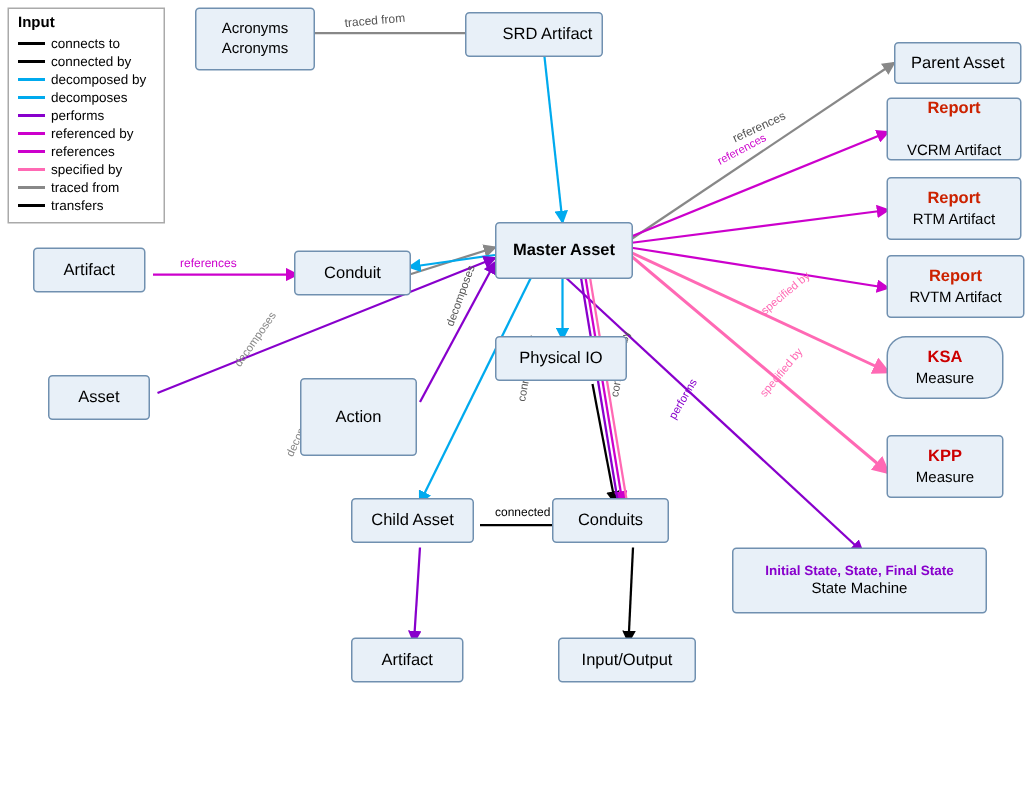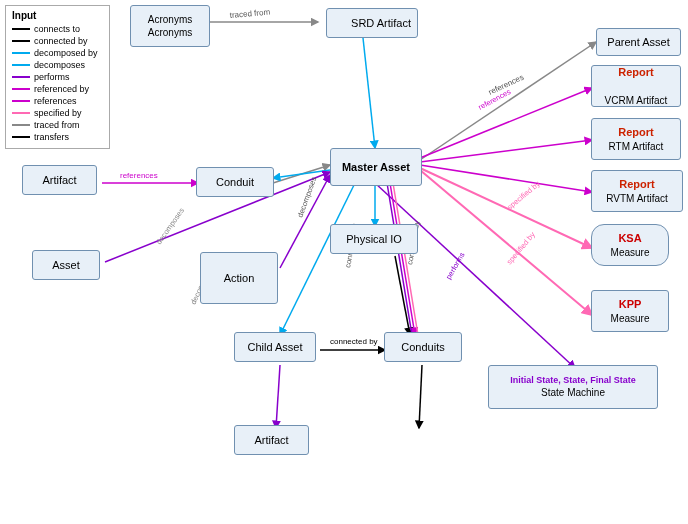--- a/index.html
+++ b/index.html
@@ -196,21 +196,21 @@
     <text x="195" y="305" font-size="7.5" fill="#888" transform="rotate(-65,195,305)">decomposes</text>
     <text x="480" y="110" font-size="7.5" fill="#cc00cc" transform="rotate(-28,480,110)">references</text>
     <text x="510" y="210" font-size="7.5" fill="#ff69b4" transform="rotate(-40,510,210)">specified by</text>
     <text x="510" y="265" font-size="7.5" fill="#ff69b4" transform="rotate(-50,510,265)">specified by</text>
     <text x="450" y="280" font-size="7.5" fill="#8800cc" transform="rotate(-60,450,280)">performs</text>
   </svg>
 
   <div class="node" style="left:130px;top:5px;width:80px;height:42px;white-space:pre-line;font-size:10px;">Acronyms
 Acronyms</div>
 
-  <div class="node" style="left:326px;top:8px;width:92px;height:30px;padding-left:24px;">SRD Artifact</div>
+  <div class="node" style="left:310px;top:8px;width:92px;height:30px;padding-left:24px;">SRD Artifact</div>
 
   <div class="node" style="left:596px;top:28px;width:85px;height:28px;">Parent Asset</div>
 
   <div class="node" style="left:591px;top:65px;width:90px;height:42px;white-space:pre-line;">
     <div style="text-align:center;">
       <div style="color:#cc2200;font-weight:bold;font-size:11px;">Report</div>
       <div style="font-size:10px;">VCRM Artifact</div>
     </div>
   </div>
 
@@ -249,25 +249,26 @@
   <div class="node" style="left:196px;top:167px;width:78px;height:30px;">Conduit</div>
 
   <div class="node" style="left:330px;top:224px;width:88px;height:30px;">Physical IO</div>
 
   <div class="node" style="left:32px;top:250px;width:68px;height:30px;">Asset</div>
 
   <div class="node" style="left:200px;top:252px;width:78px;height:52px;">Action</div>
 
   <div class="node" style="left:234px;top:332px;width:82px;height:30px;">Child Asset</div>
 
-  <div class="node" style="left:384px;top:332px;width:78px;height:30px;">Conduits</div>
+  <div class="node" style="left:368px;top:332px;width:78px;height:30px;">Conduits</div>
 
   <div class="node" style="left:488px;top:365px;width:170px;height:44px;">
     <div style="text-align:center;">
       <div style="font-size:9px;color:#8800cc;font-weight:bold;">Initial State, State, Final State</div>
       <div style="font-size:10px;">State Machine</div>
     </div>
   </div>
 
   <div class="node" style="left:234px;top:425px;width:75px;height:30px;">Artifact</div>
 
+  <div class="node" style="left:372px;top:425px;width:92px;height:30px;">Input/Output</div>
 
 </div>
 
 </body></html>

